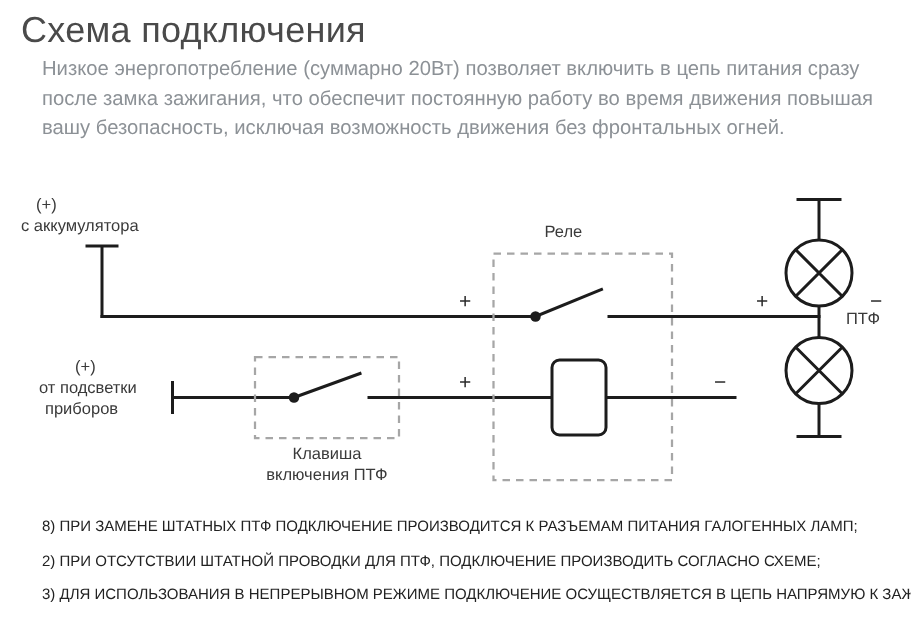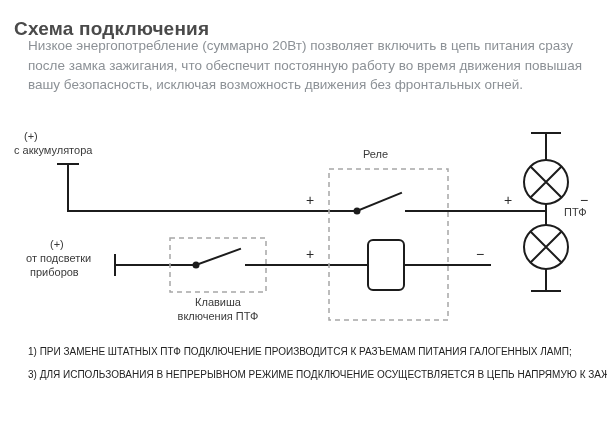--- a/index.html
+++ b/index.html
@@ -6,21 +6,21 @@
   html,body { width:607px; height:428px; }
   body {
     background:#ffffff;
     font-family:"Liberation Sans", sans-serif;
     position:relative;
     overflow:hidden;
   }
   .page { position:absolute; inset:0; }
   .title {
     position:absolute; left:14px; top:7px;
-    font-size:19px; font-weight:700; color:#4a4a4a; letter-spacing:.2px;margin-top:11px;
+    font-size:24px; font-weight:400; color:#4a4a4a; letter-spacing:.2px;
   }
   .desc {
     position:absolute; left:28px; top:36px; width:578px;
     font-size:13.5px; line-height:1.45; color:#8c9196;
   }
   svg.diagram { position:absolute; left:0; top:122px; }
   svg text { font-family:"Liberation Sans", sans-serif; }
   .labels text { font-size:11px; fill:#3a3a3a; }
   .signs text { font-size:14px; fill:#2a2a2a; }
   .notes {
@@ -85,17 +85,18 @@
     <g class="signs">
       <text x="306" y="83">+</text>
       <text x="306" y="137">+</text>
       <text x="504" y="83">+</text>
       <text x="580" y="83">−</text>
       <text x="476" y="137">−</text>
     </g>
   </svg>
 
   <div class="notes">
-    <div class="note">1) ПРИ ЗАМЕНЕ ШТАТНЫХ ПТФ ПОДКЛЮЧЕНИЕ ПРОИЗВОДИТСЯ К РАЗЪЕМАМ ПИТАНИЯ ГАЛОГЕННЫХ ЛАМП;</div>
+    <div class="note">8) ПРИ ЗАМЕНЕ ШТАТНЫХ ПТФ ПОДКЛЮЧЕНИЕ ПРОИЗВОДИТСЯ К РАЗЪЕМАМ ПИТАНИЯ ГАЛОГЕННЫХ ЛАМП;</div>
+    <div class="note">2) ПРИ ОТСУТСТВИИ ШТАТНОЙ ПРОВОДКИ ДЛЯ ПТФ, ПОДКЛЮЧЕНИЕ ПРОИЗВОДИТЬ СОГЛАСНО СХЕМЕ;</div>
     <div class="note">3) ДЛЯ ИСПОЛЬЗОВАНИЯ В НЕПРЕРЫВНОМ РЕЖИМЕ ПОДКЛЮЧЕНИЕ ОСУЩЕСТВЛЯЕТСЯ В ЦЕПЬ НАПРЯМУЮ К ЗАЖИГАНИЮ;</div>
   </div>
 
 </div>
 
 </body></html>

